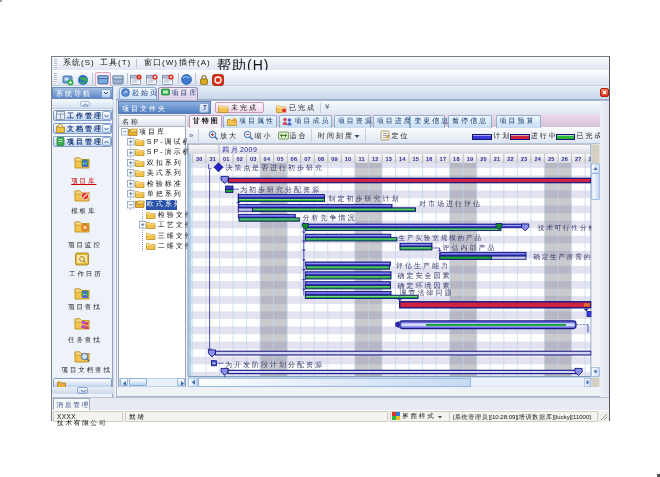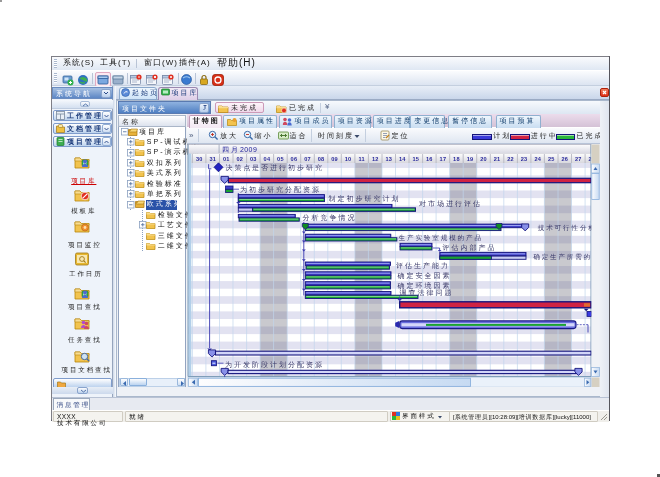--- a/index.html
+++ b/index.html
@@ -9,21 +9,21 @@
 </style></head><body>
 <div class="abs" style="left:0;top:0;width:2px;height:2px;background:#999"></div>
 <div class="abs" style="left:657px;top:474px;width:3px;height:3px;background:#555"></div>
 <div class="abs" style="left:51px;top:56px;width:559px;height:365px;background:#e4ebf5;border:1px solid #7e7e86;border-right:2px solid #55555c;border-bottom:2px solid #55555c">
 <div class="abs" style="left:0;top:0;width:557px;height:13px;background:linear-gradient(#fafbfd,#dfe7f3)"></div>
 <div class="abs" style="left:1.5px;top:2px;width:3px;height:9px;background:repeating-linear-gradient(#aab8cf 0 1px,#fff 1px 2px)"></div>
 <div class="abs" style="left:11px;top:2.1px;height:10px;font-size:8px;letter-spacing:1px;color:#111">系统(S)</div>
 <div class="abs" style="left:48px;top:2.1px;height:10px;font-size:8px;letter-spacing:1px;color:#111">工具(T)</div>
 <div class="abs" style="left:92px;top:2.1px;height:10px;font-size:8px;letter-spacing:1px;color:#111">窗口(W)</div>
 <div class="abs" style="left:127px;top:2.1px;height:10px;font-size:8px;letter-spacing:1px;color:#111">插件(A)</div>
-<div class="abs" style="left:165px;top:1px;height:10px;font-size:10px;letter-spacing:1px;color:#111">帮助(H)</div>
+<div class="abs" style="left:165px;top:1px;height:10px;font-size:14px;letter-spacing:1px;color:#111">帮助(H)</div>
 <div class="abs" style="left:84px;top:2px;width:1px;height:9px;background:#b9c4d6"></div>
 <div class="abs" style="left:0;top:13px;width:557px;height:16px;background:linear-gradient(#fbfcfe,#dce4f1);border-top:1px solid #fff;border-bottom:1px solid #c4cfdf"></div>
 <div class="abs" style="left:1.5px;top:16px;width:3px;height:10px;background:repeating-linear-gradient(#aab8cf 0 1px,#fff 1px 2px)"></div>
 <div class="abs" style="left:10px;top:16.5px;width:12px;height:12px"><svg width="12" height="12" viewBox="0 0 12 12">
         <rect x="1" y="2" width="9" height="7" rx="1" fill="#6a9ad0" stroke="#3a6aa0" stroke-width="0.8"></rect>
         <rect x="2.5" y="3.5" width="4" height="3" fill="#cfe4f7"></rect>
         <circle cx="8.5" cy="8.5" r="3" fill="#2fb14c"></circle>
         <path d="M8.5 7v3M7 8.5h3" stroke="#fff" stroke-width="1"></path>
       </svg></div>
 <div class="abs" style="left:25px;top:16.5px;width:12px;height:12px"><svg width="12" height="12" viewBox="0 0 12 12">

